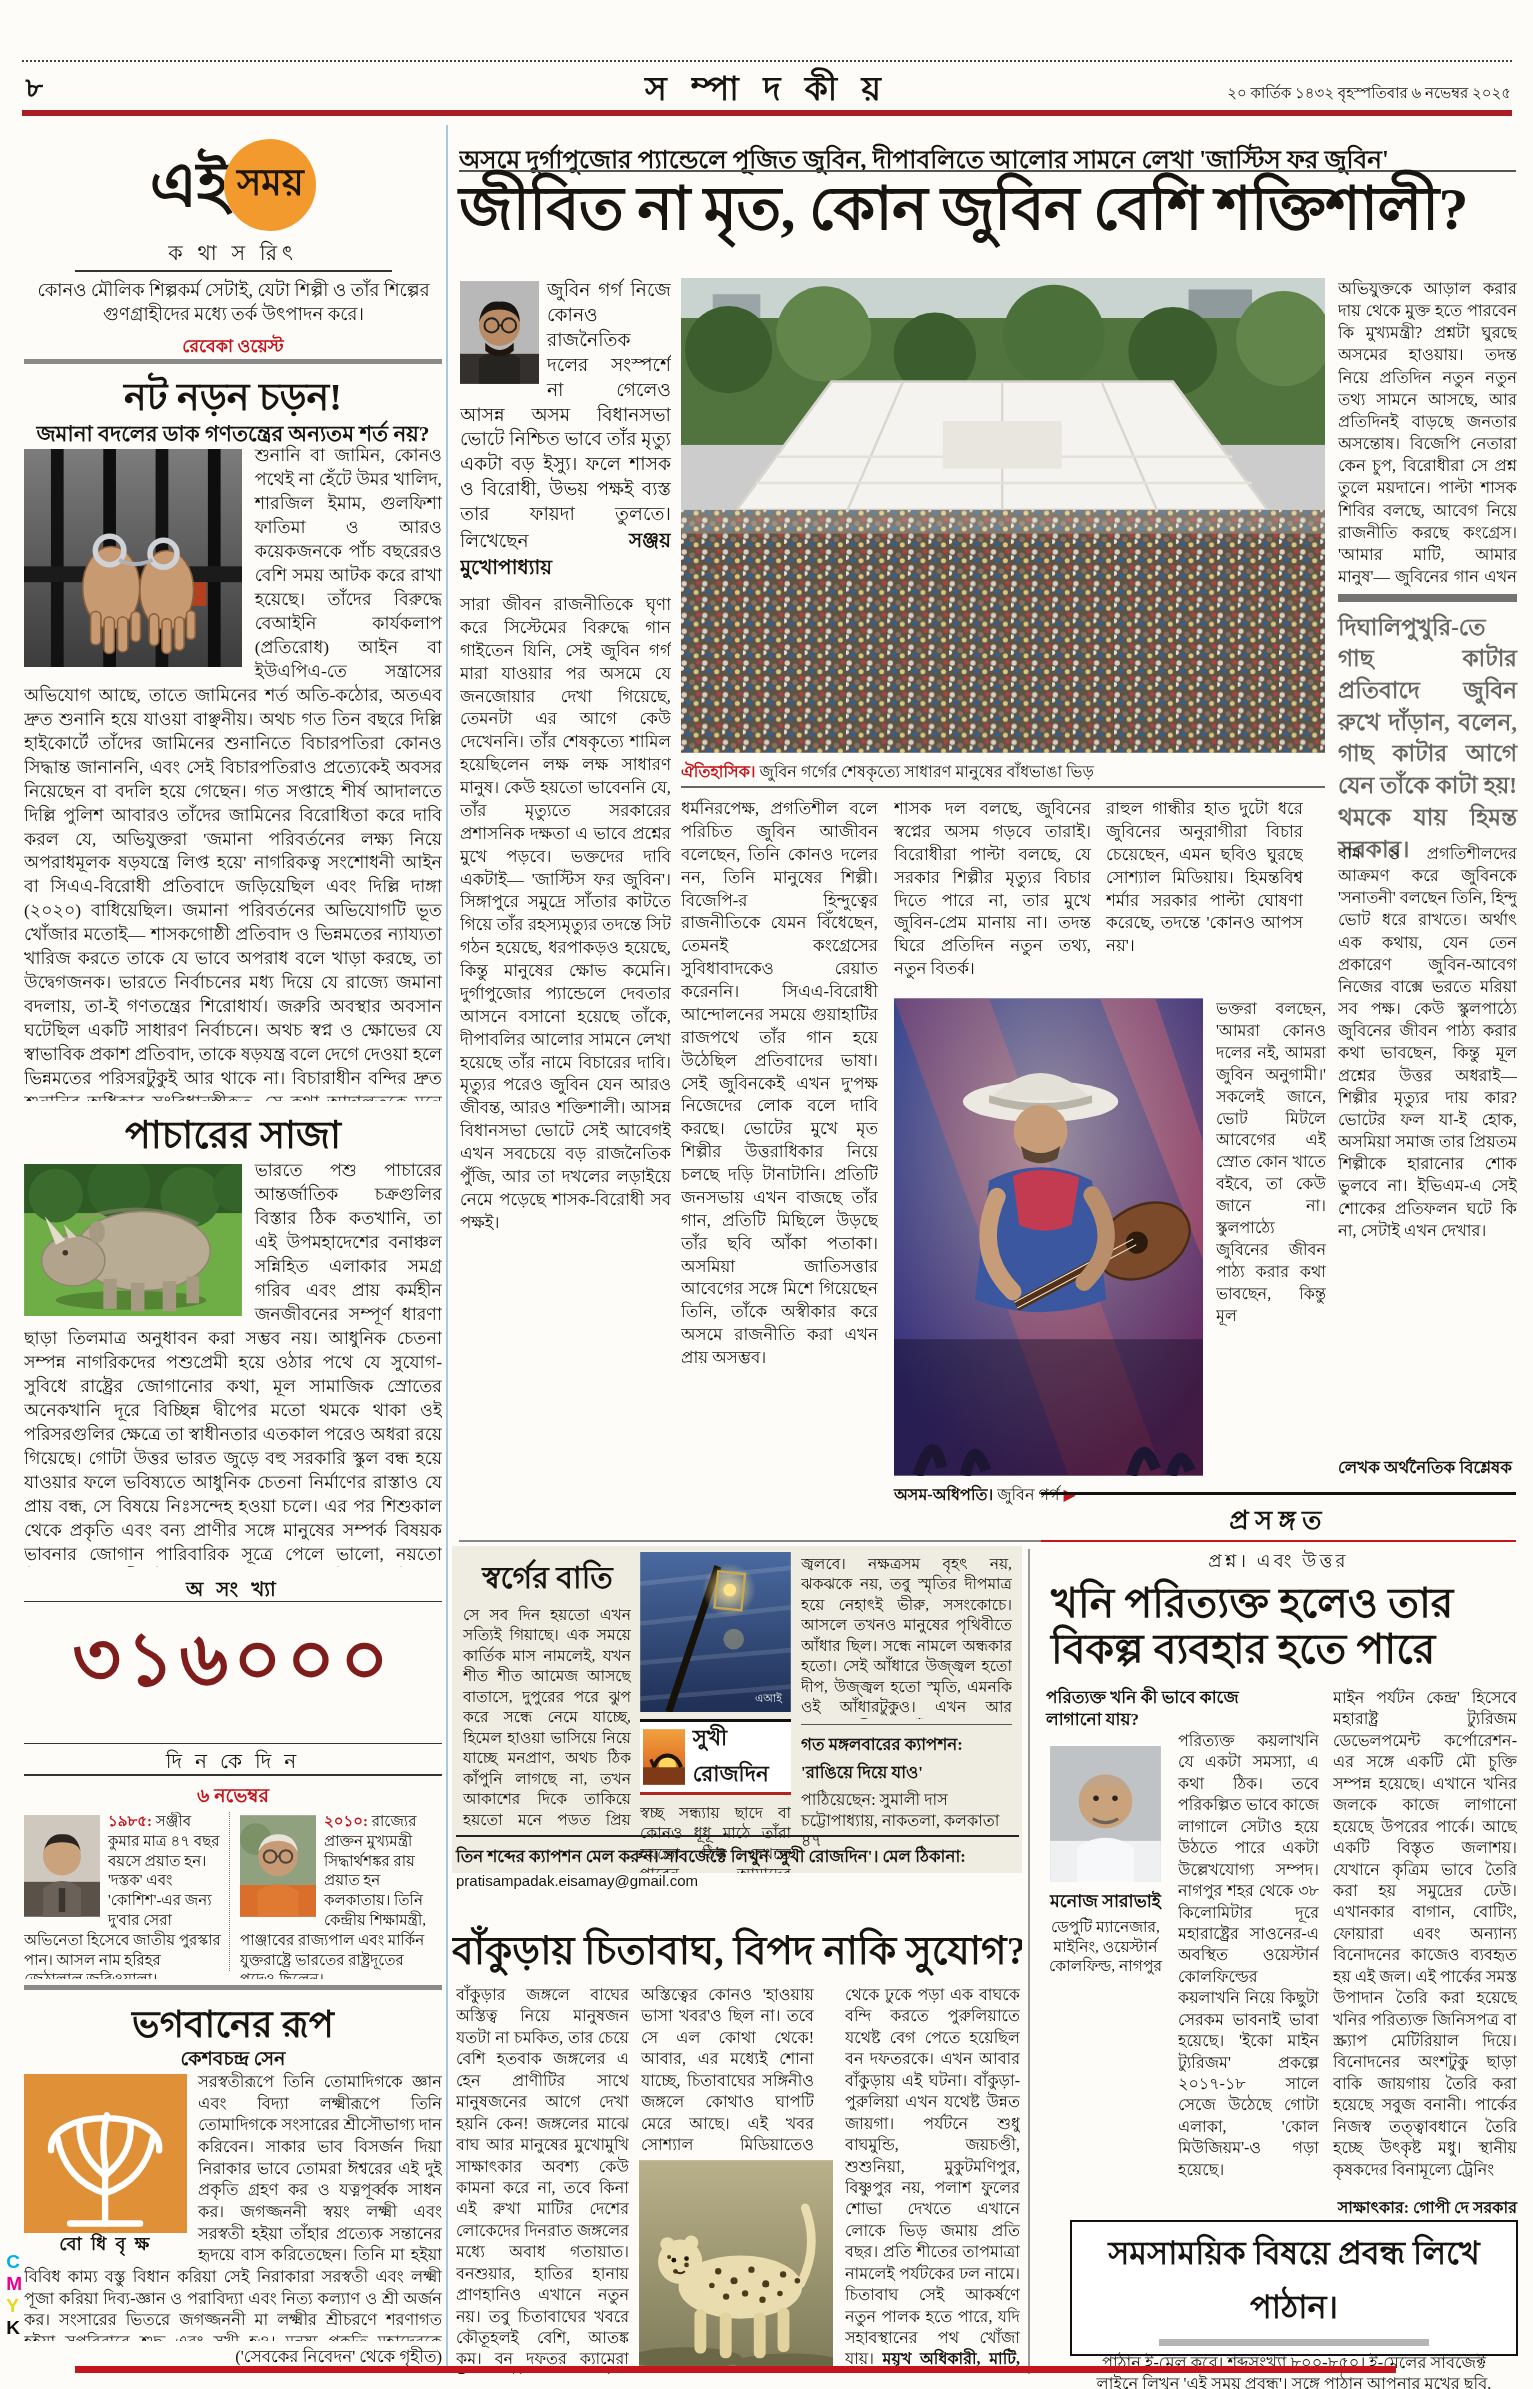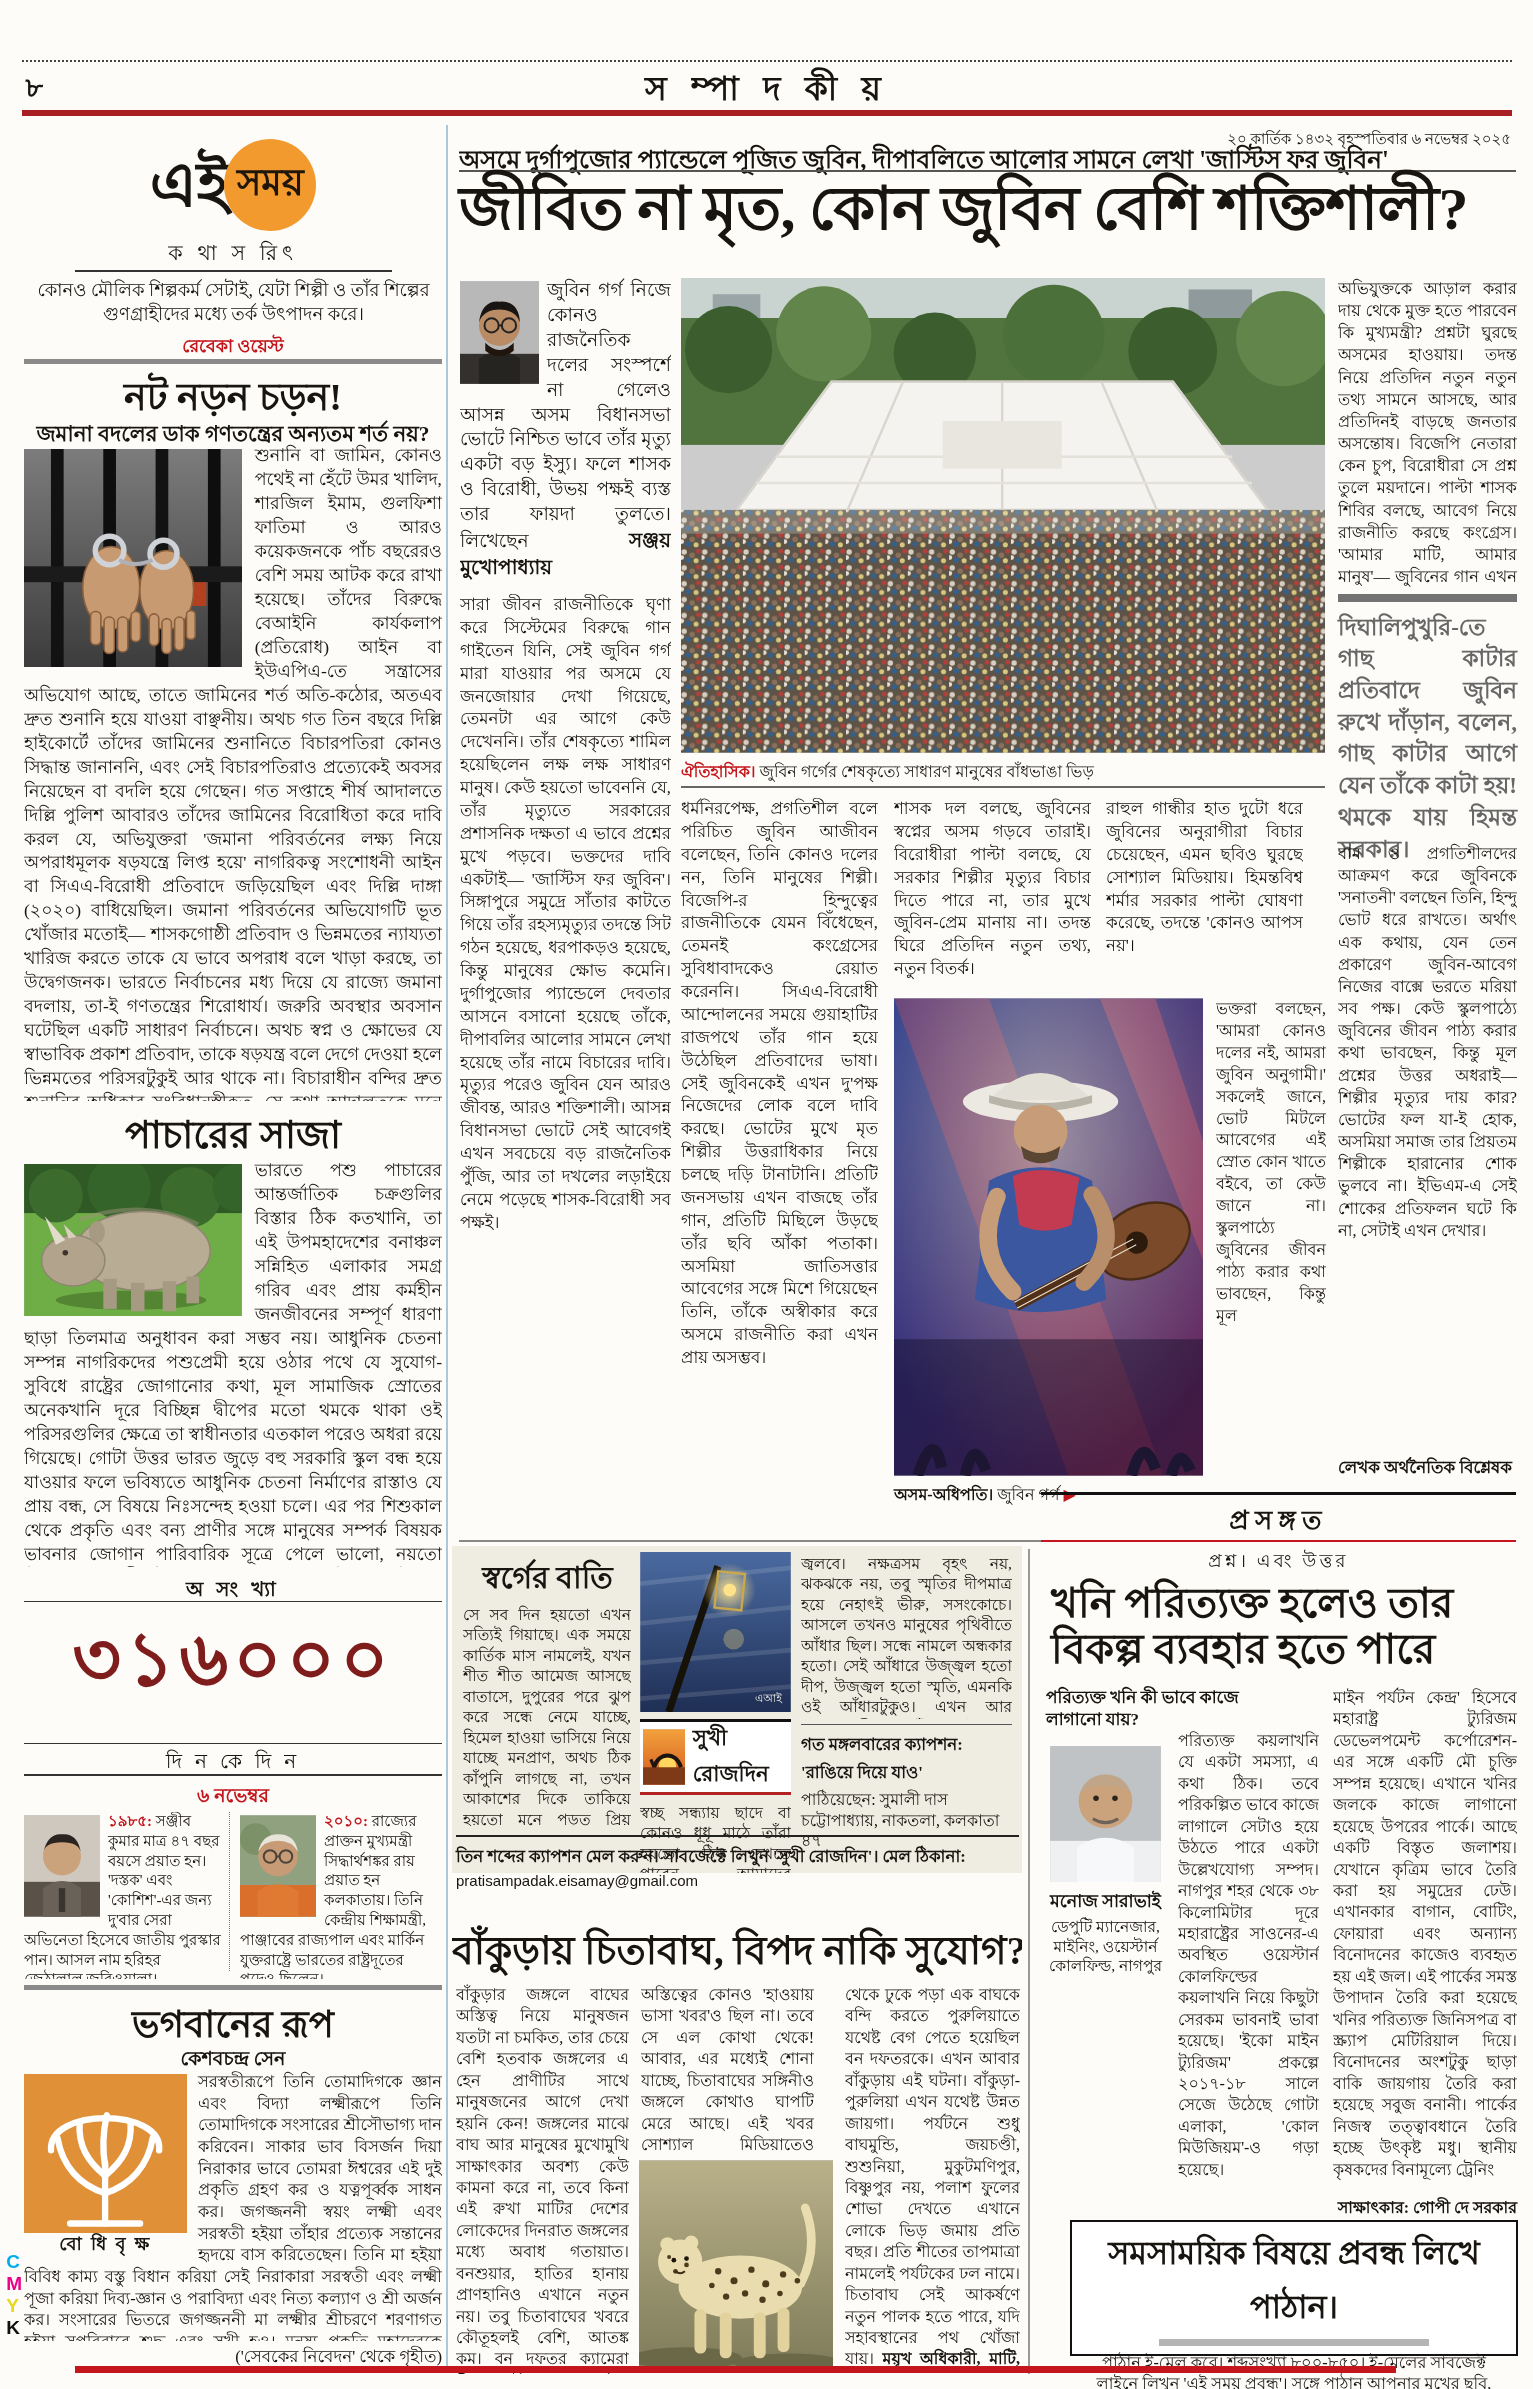--- a/index.html
+++ b/index.html
@@ -23,21 +23,21 @@
   .vblue{width:2.4px;background:#a9c8d9;}
 </style>
 </head>
 <body>
 
 <div class="page">
 
   <div class="abs dotted" style="left:22px;top:60px;width:1490px;"></div>
   <div class="abs b" style="left:25.4px;top:67px;font-size:27px;">৮</div>
   <div class="abs c b" style="left:0;top:63px;width:1534px;font-size:33px;letter-spacing:8px;text-align:center;">স ম্পা দ কী য়</div>
-  <div class="abs r" style="left:1063px;top:81px;width:448px;font-size:15px;margin-top:46px;">২০ কার্তিক ১৪৩২ বৃহস্পতিবার ৬ নভেম্বর ২০২৫</div>
+  <div class="abs r" style="left:1063px;top:81px;width:448px;font-size:15px;">২০ কার্তিক ১৪৩২ বৃহস্পতিবার ৬ নভেম্বর ২০২৫</div>
   <div class="abs" style="left:22px;top:110px;width:1490px;height:6.3px;background:#a91e22;"></div>
 
   <div class="abs vblue" style="left:446px;top:125px;height:2247px;"></div>
 
   <div class="abs" style="left:24px;top:133px;width:418px;height:103px;display:flex;align-items:center;justify-content:center;">
     <span class="b" style="font-size:62px;line-height:1;">এই</span>
     <span style="display:flex;align-items:center;justify-content:center;width:92px;height:92px;border-radius:50%;background:#f29a2e;margin-left:-4.8px;">
       <span class="b" style="font-size:37px;color:#20160a;">সময়</span>
     </span>
   </div>

